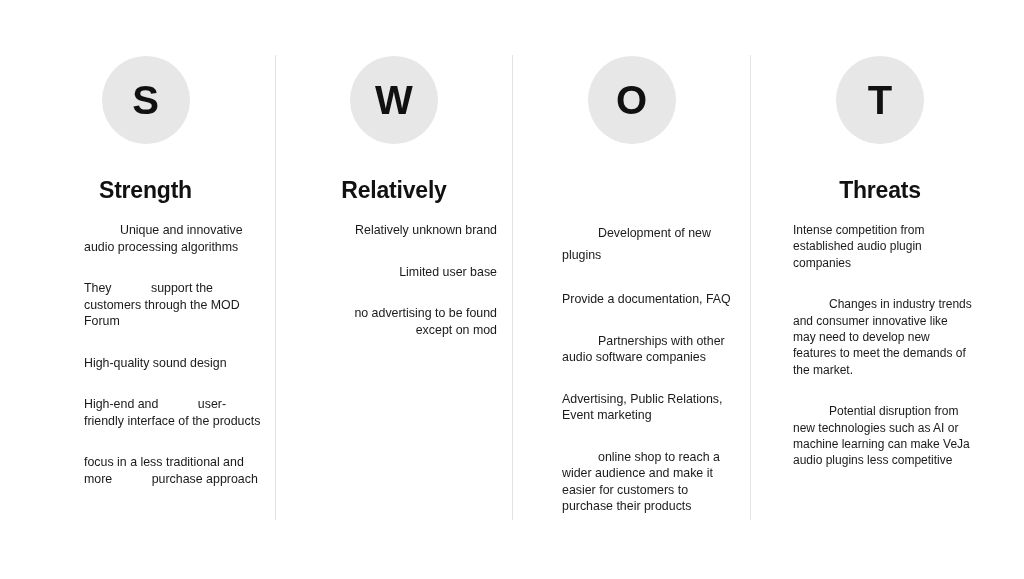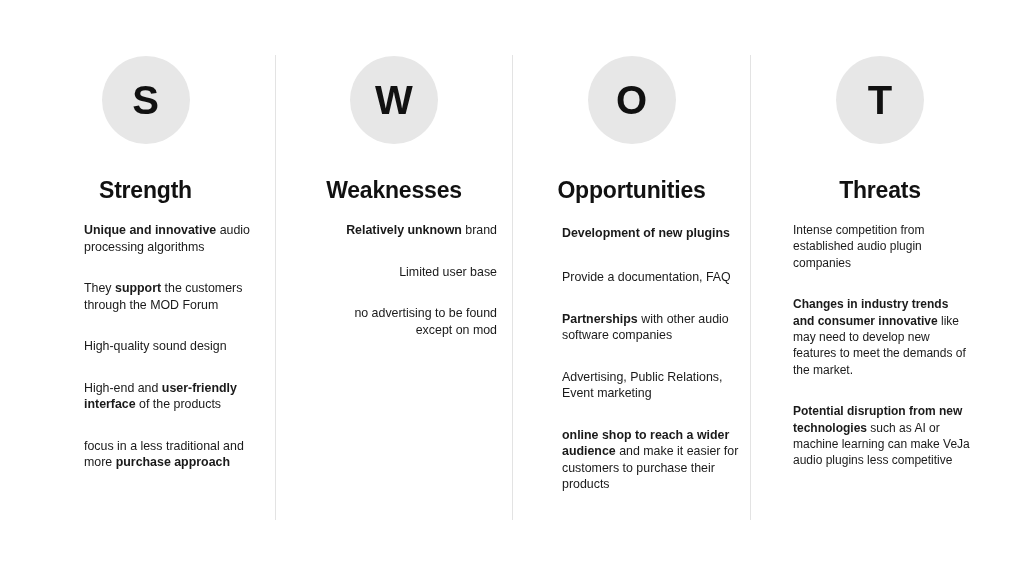--- a/index.html
+++ b/index.html
@@ -99,21 +99,21 @@
   }
   .col-strength      .col-body { left: 68px; width: 180px; }
   .col-weaknesses    .col-body { left: 41px; width: 180px; text-align: right; }
   .col-opportunities .col-body { left: 49px; width: 180px; }
   .col-threats       .col-body { left: 42px; width: 180px; }
 
   .point {
     margin: 0 0 25px 0;
   }
   .point:last-child { margin-bottom: 0; }
-  .point b { font-weight: bold; }
+  .point b { font-weight: normal; margin-left: 36px; }
 
   
   .col-opportunities .point.loose {
     line-height: 22px;
   }
 
   
   .col-threats .col-body {
     font-size: 12px;
     line-height: 16.4px;
@@ -143,35 +143,34 @@
       <p class="point">focus in a less traditional and more <b>purchase approach</b></p>
     </div>
   </div>
 
   <div class="column col-weaknesses">
     <div class="badge-wrap">
       <div class="badge">
         <span class="badge-letter">W</span>
       </div>
     </div>
-    <div class="col-heading">Weaknesses</div>
+    <div class="col-heading">Relatively</div>
     <div class="col-body">
       <p class="point"><b>Relatively unknown</b><span> brand</span></p>
       <p class="point"><span>Limited user base</span></p>
       <p class="point"><span>no advertising to be found except on mod</span></p>
     </div>
   </div>
 
   <div class="column col-opportunities">
     <div class="badge-wrap">
       <div class="badge">
         <span class="badge-letter">O</span>
       </div>
     </div>
-    <div class="col-heading">Opportunities</div>
     <div class="col-body">
       <p class="point loose"><b>Development of new plugins</b></p>
       <p class="point"><span>Provide a documentation, FAQ</span></p>
       <p class="point"><b>Partnerships</b> with other audio software companies</p>
       <p class="point"><span>Advertising, Public Relations, Event marketing</span></p>
       <p class="point"><b>online shop to reach a wider audience</b> and make it easier for customers to purchase their products</p>
     </div>
   </div>
 
   <div class="column col-threats">

